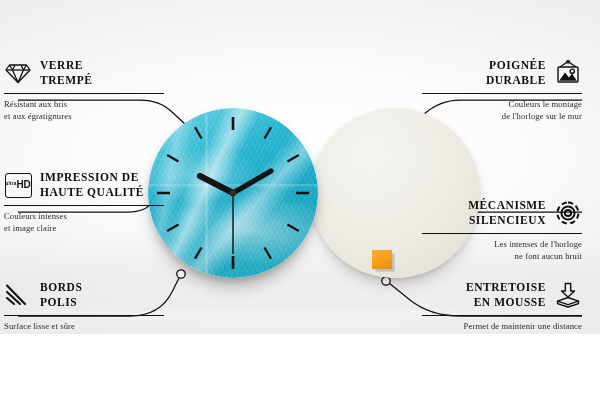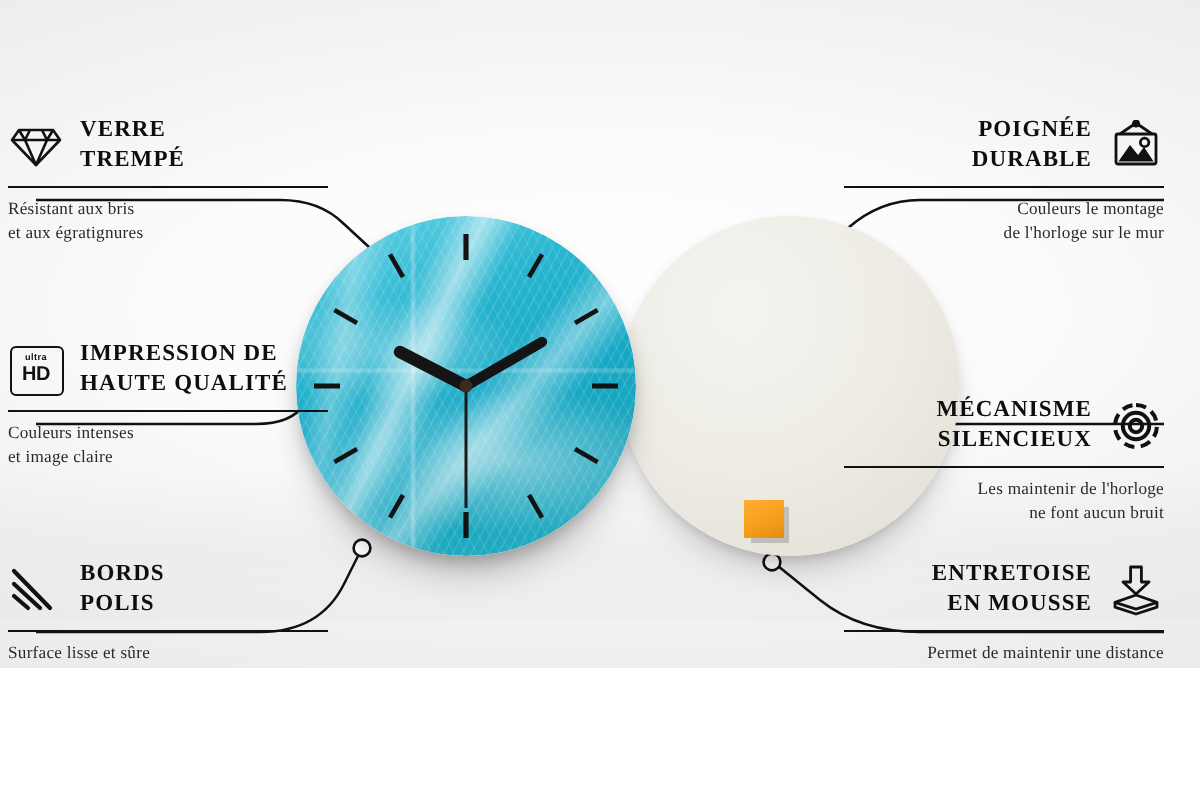--- a/index.html
+++ b/index.html
@@ -183,21 +183,21 @@
   #feature-mechanism      { top: 168px; margin-top: 28px; }
   #feature-foam-spacer    { top: 278px; }
 
   
   .hd-badge {
     width: 27px;
     height: 25px;
     border: 1.6px solid #111111;
     border-radius: 3px;
     display: flex;
-    flex-direction: column;
+    flex-direction: row;
     align-items: center;
     justify-content: center;
     line-height: 1;
   }
   .hd-badge .hd-ultra {
     font-family: "Liberation Sans", sans-serif;
     font-size: 4.6px;
     font-weight: bold;
     letter-spacing: 0.2px;
     color: #111111;
@@ -349,21 +349,21 @@
           <g fill="none" stroke="#111" stroke-width="2">
             <path d="M14 2.5 A10.5 10.5 0 1 1 13.9 2.5" stroke-dasharray="5.2 3.2" stroke-linecap="butt"></path>
             <circle cx="14" cy="13" r="6.6"></circle>
             <circle cx="14" cy="13" r="3.1"></circle>
           </g>
         </svg>
       </span>
       <span class="f-title"><span>MÉCANISME</span><br><span>SILENCIEUX</span></span>
     </div>
     <div class="f-rule"></div>
-    <div class="f-desc"><span>Les maintenir de l'horloge</span><br><span>ne font aucun bruit</span></div>
+    <div class="f-desc"><span>Les intenses de l'horloge</span><br><span>ne font aucun bruit</span></div>
   </div>
 
   <div class="feature right" id="feature-foam-spacer">
     <div class="f-head">
       <span class="f-icon">
         <svg width="28" height="26" viewBox="0 0 28 26">
           <g fill="none" stroke="#111" stroke-width="1.4" stroke-linejoin="round">
             <path d="M11.3 1.5 H16.7 V9 H20.5 L14 15 L7.5 9 H11.3 Z"></path>
             <path d="M14 15.5 L24.5 19.2 L14 22.6 L3.5 19.2 Z"></path>
             <path d="M3.5 19.2 V21.6 L14 25 L24.5 21.6 V19.2"></path>

